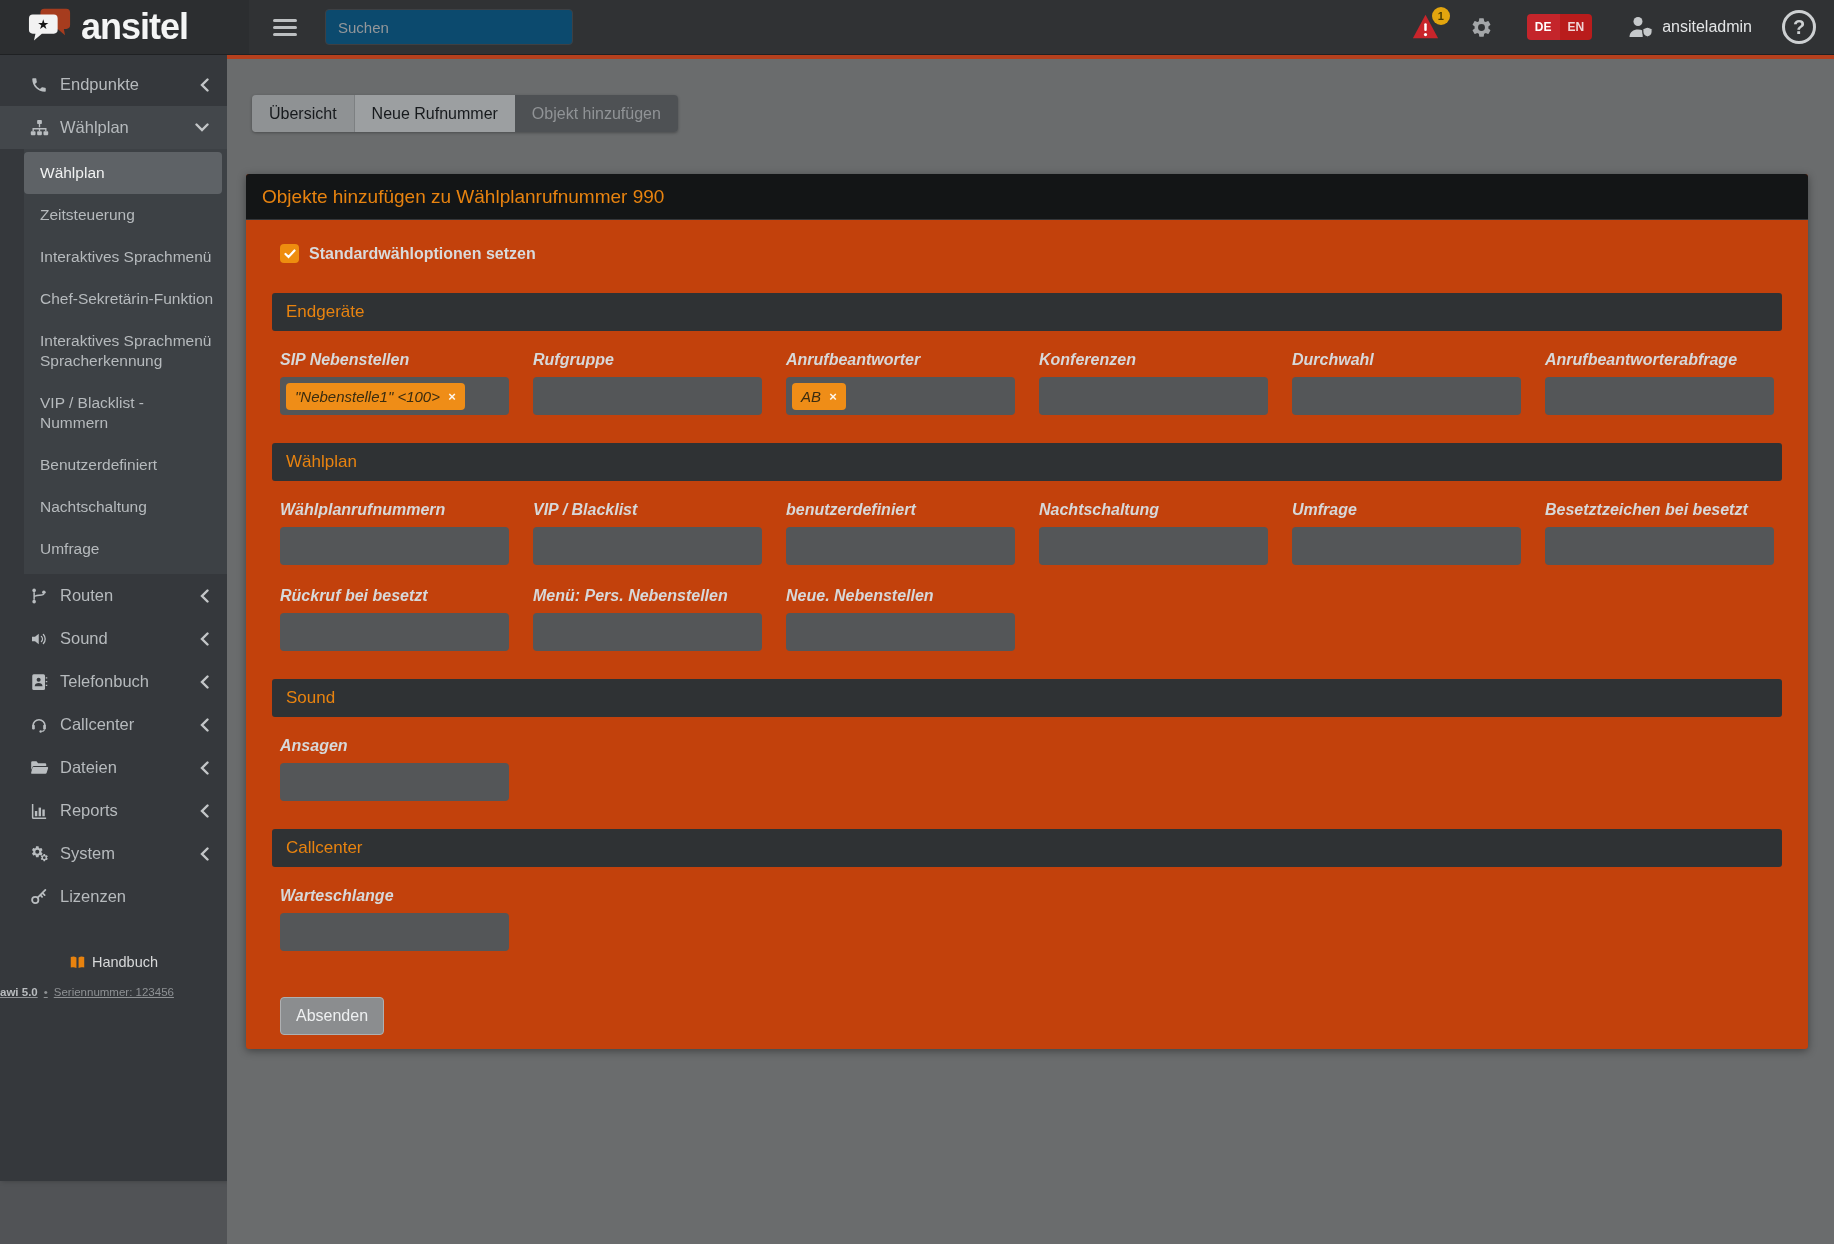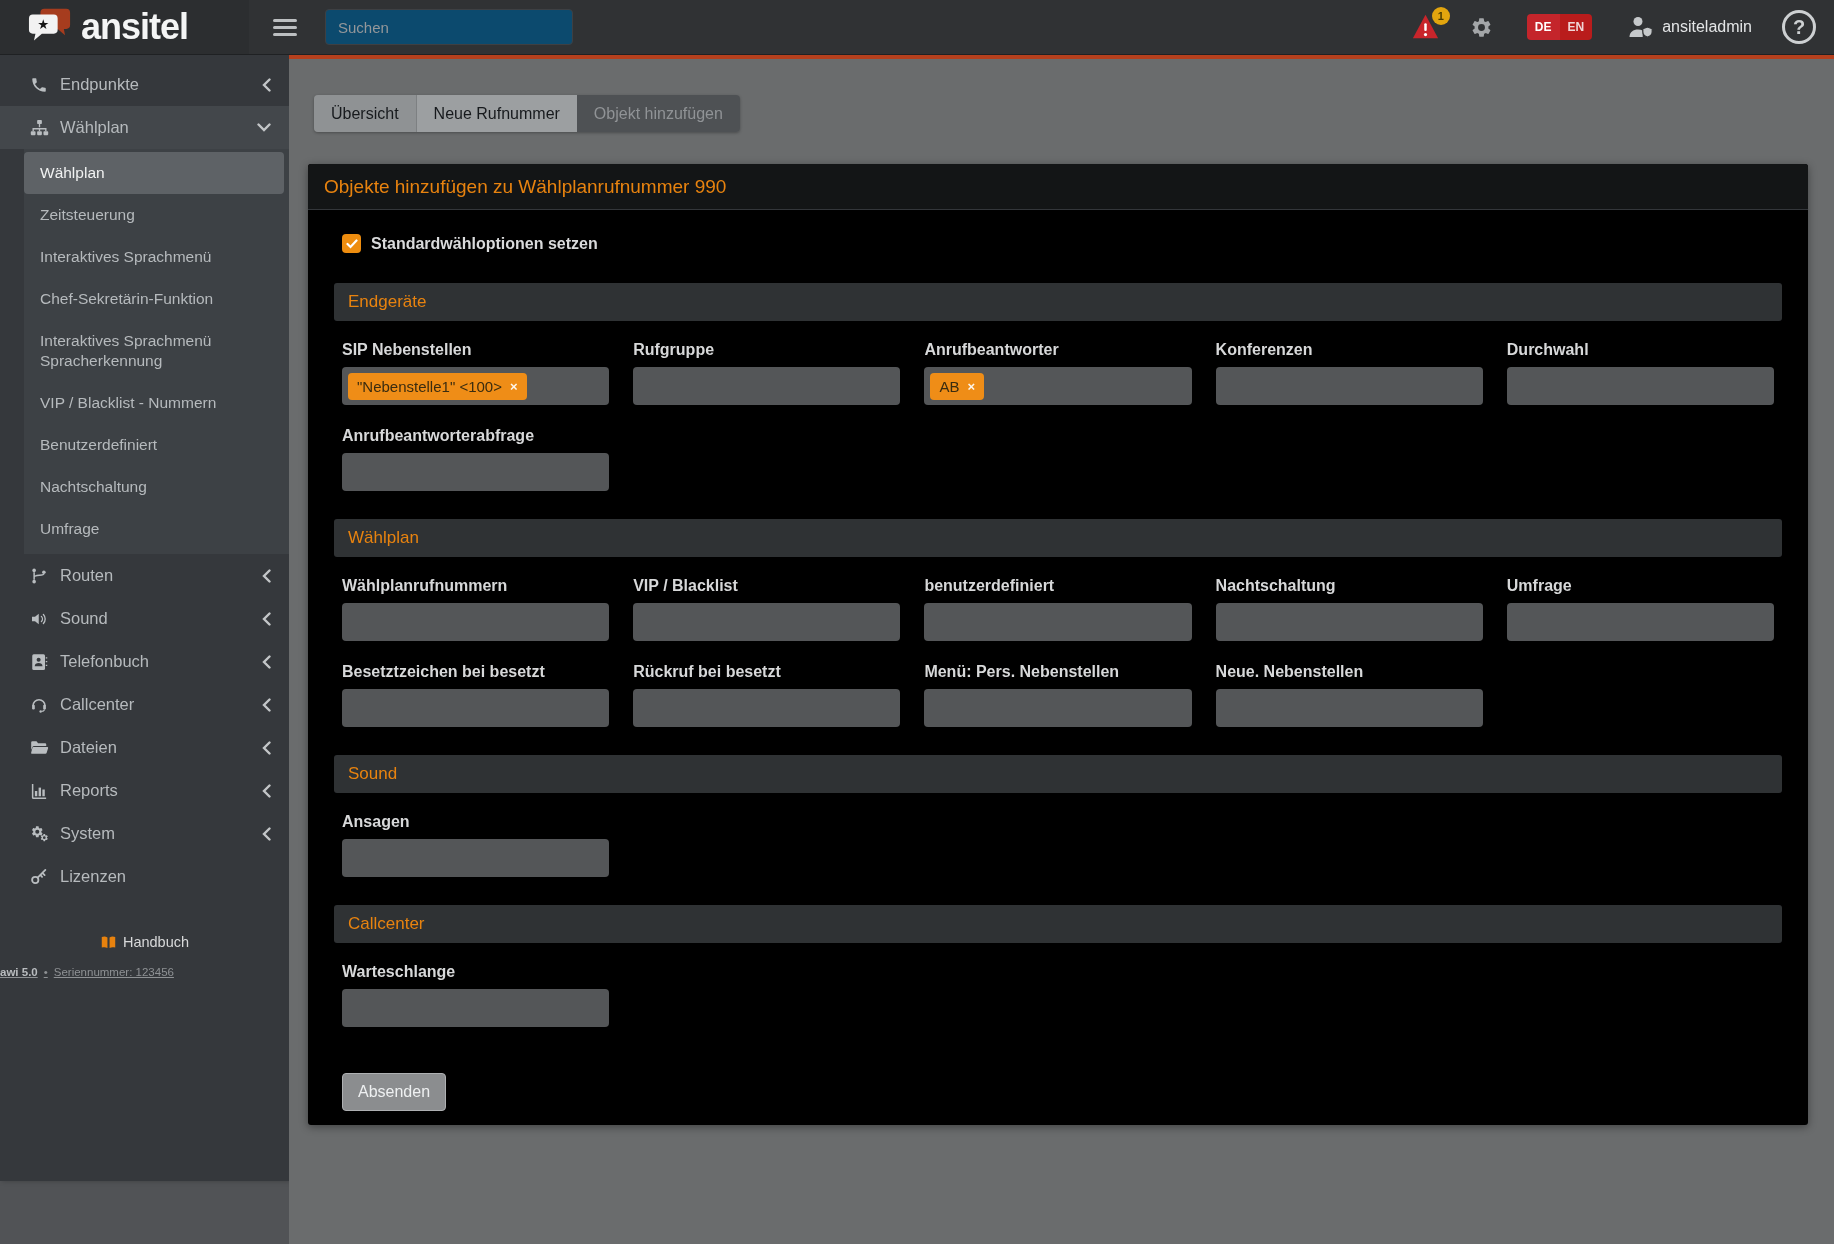--- a/index.html
+++ b/index.html
@@ -29,21 +29,21 @@
   .lang-de { background:#c4252b; color:#ffffff; font-size:12px; font-weight:700; padding:6px 8px; }
   .lang-en { background:#b91c1c; color:#f0d6d7; font-size:12px; font-weight:700; padding:6px 8px; }
   .user-wrap { margin-left:36px; display:flex; align-items:center; gap:8px; cursor:pointer; }
   .user-name { color:#e3e5e6; font-size:16px; }
   .help-btn { margin-left:30px; margin-right:8px; width:34px; height:34px; border-radius:50%;
               border:3px solid #cdd0d2; color:#cdd0d2; font-size:20px; font-weight:700;
               display:flex; align-items:center; justify-content:center; cursor:pointer; }
 
   
   .layout { display:flex; height:1189px; }
-  .left-col { width:289px; flex:0 0 auto; }
+  .left-col { width:227px; flex:0 0 auto; }
   .sidebar { background:#35383c; height:1126px; padding-top:8px;
              box-shadow:2px 0 5px rgba(0,0,0,.25); color:#b6babd; }
   .nav-item { height:43px; display:flex; align-items:center; padding:0 18px 0 28px;
               font-size:16.5px; cursor:pointer; }
   .nav-item .nav-ic { width:22px; display:flex; justify-content:center; margin-right:10px;
                       color:#b9bdc0; flex:0 0 auto; }
   .nav-item .chev { margin-left:auto; color:#c3c6c8; display:flex; }
   .nav-item.expanded { background:#43474b; }
   .submenu { margin-left:24px; background:#3d4145; padding:3px 5px 4px 0; }
   .submenu-item { padding:11px 8px 11px 16px; font-size:15.5px; line-height:20px;
@@ -58,37 +58,37 @@
   
   .main { flex:1; background:#6a6c6d; border-top:4px solid #b5401d; overflow:hidden; }
   .tabs { display:inline-flex; margin:36px 0 0 25px; border-radius:4px; overflow:hidden;
           box-shadow:0 1px 3px rgba(0,0,0,.3); }
   .tab { height:37px; display:flex; align-items:center; padding:0 17px; font-size:16px;
          cursor:pointer; }
   .tab-1 { background:#8f9294; color:#171a1d; border-right:1px solid #7d8082; }
   .tab-2 { background:#9c9fa1; color:#171a1d; }
   .tab-3 { background:#4e5154; color:#909396; }
 
-  .panel { margin:32px 26px 0 19px; background:#000000; border-radius:3px;
+  .panel { margin:42px 26px 0 19px; background:#c2410c; border-radius:3px;
            box-shadow:0 2px 8px rgba(0,0,0,.4); }
   .panel-header { height:46px; line-height:46px; padding:0 16px; background:#131516;
                   color:#e8830f; font-size:19px; border-radius:3px 3px 0 0;
                   border-bottom:1px solid #33363a; }
   .panel-body { padding:24px 26px 14px; }
 
   .chk-row { display:flex; align-items:center; gap:10px; padding:0 8px; margin-bottom:30px; cursor:pointer; }
   .chk-box { width:19px; height:19px; border-radius:4px; background:#ee8d0f;
              display:flex; align-items:center; justify-content:center; flex:0 0 auto; }
   .chk-label { font-size:16px; font-weight:700; color:#d9dadb; }
 
   .section-strip { height:38px; line-height:38px; background:#2f3234; border-radius:3px;
                    padding:0 14px; color:#e8830f; font-size:17px; margin-bottom:20px; }
   .section-strip.mt { margin-top:28px; }
-  .fields { padding:0 8px; display:grid; grid-template-columns:repeat(5,1fr);
-            column-gap:24px; row-gap:22px; }
+  .fields { padding:0 8px; display:grid; grid-template-columns:repeat(6,1fr);
+            column-gap:24px; row-gap:22px;font-style:italic; }
   .f-label { font-size:16px; font-weight:700; color:#d7d8d9; margin-bottom:8px; }
   .select-box { height:38px; background:#545658; border-radius:4px; display:flex;
                 align-items:center; padding:0 6px; cursor:text; }
   .tag { background:#ef8d17; color:#3a2c10; border-radius:4px; height:27px; display:inline-flex;
          align-items:center; padding:0 9px; font-size:15px; white-space:nowrap; }
   .tag .tag-x { margin-left:8px; color:rgba(255,255,255,.92); font-size:13px; font-weight:700; cursor:pointer; }
 
   .submit-btn { margin:46px 0 0 8px; padding:9px 15px; background:#8b8d8f;
                 border:1px solid #aeb0b2; border-radius:4px; color:#eef0f1; font-size:16px;
                 font-family:inherit; cursor:pointer; }

